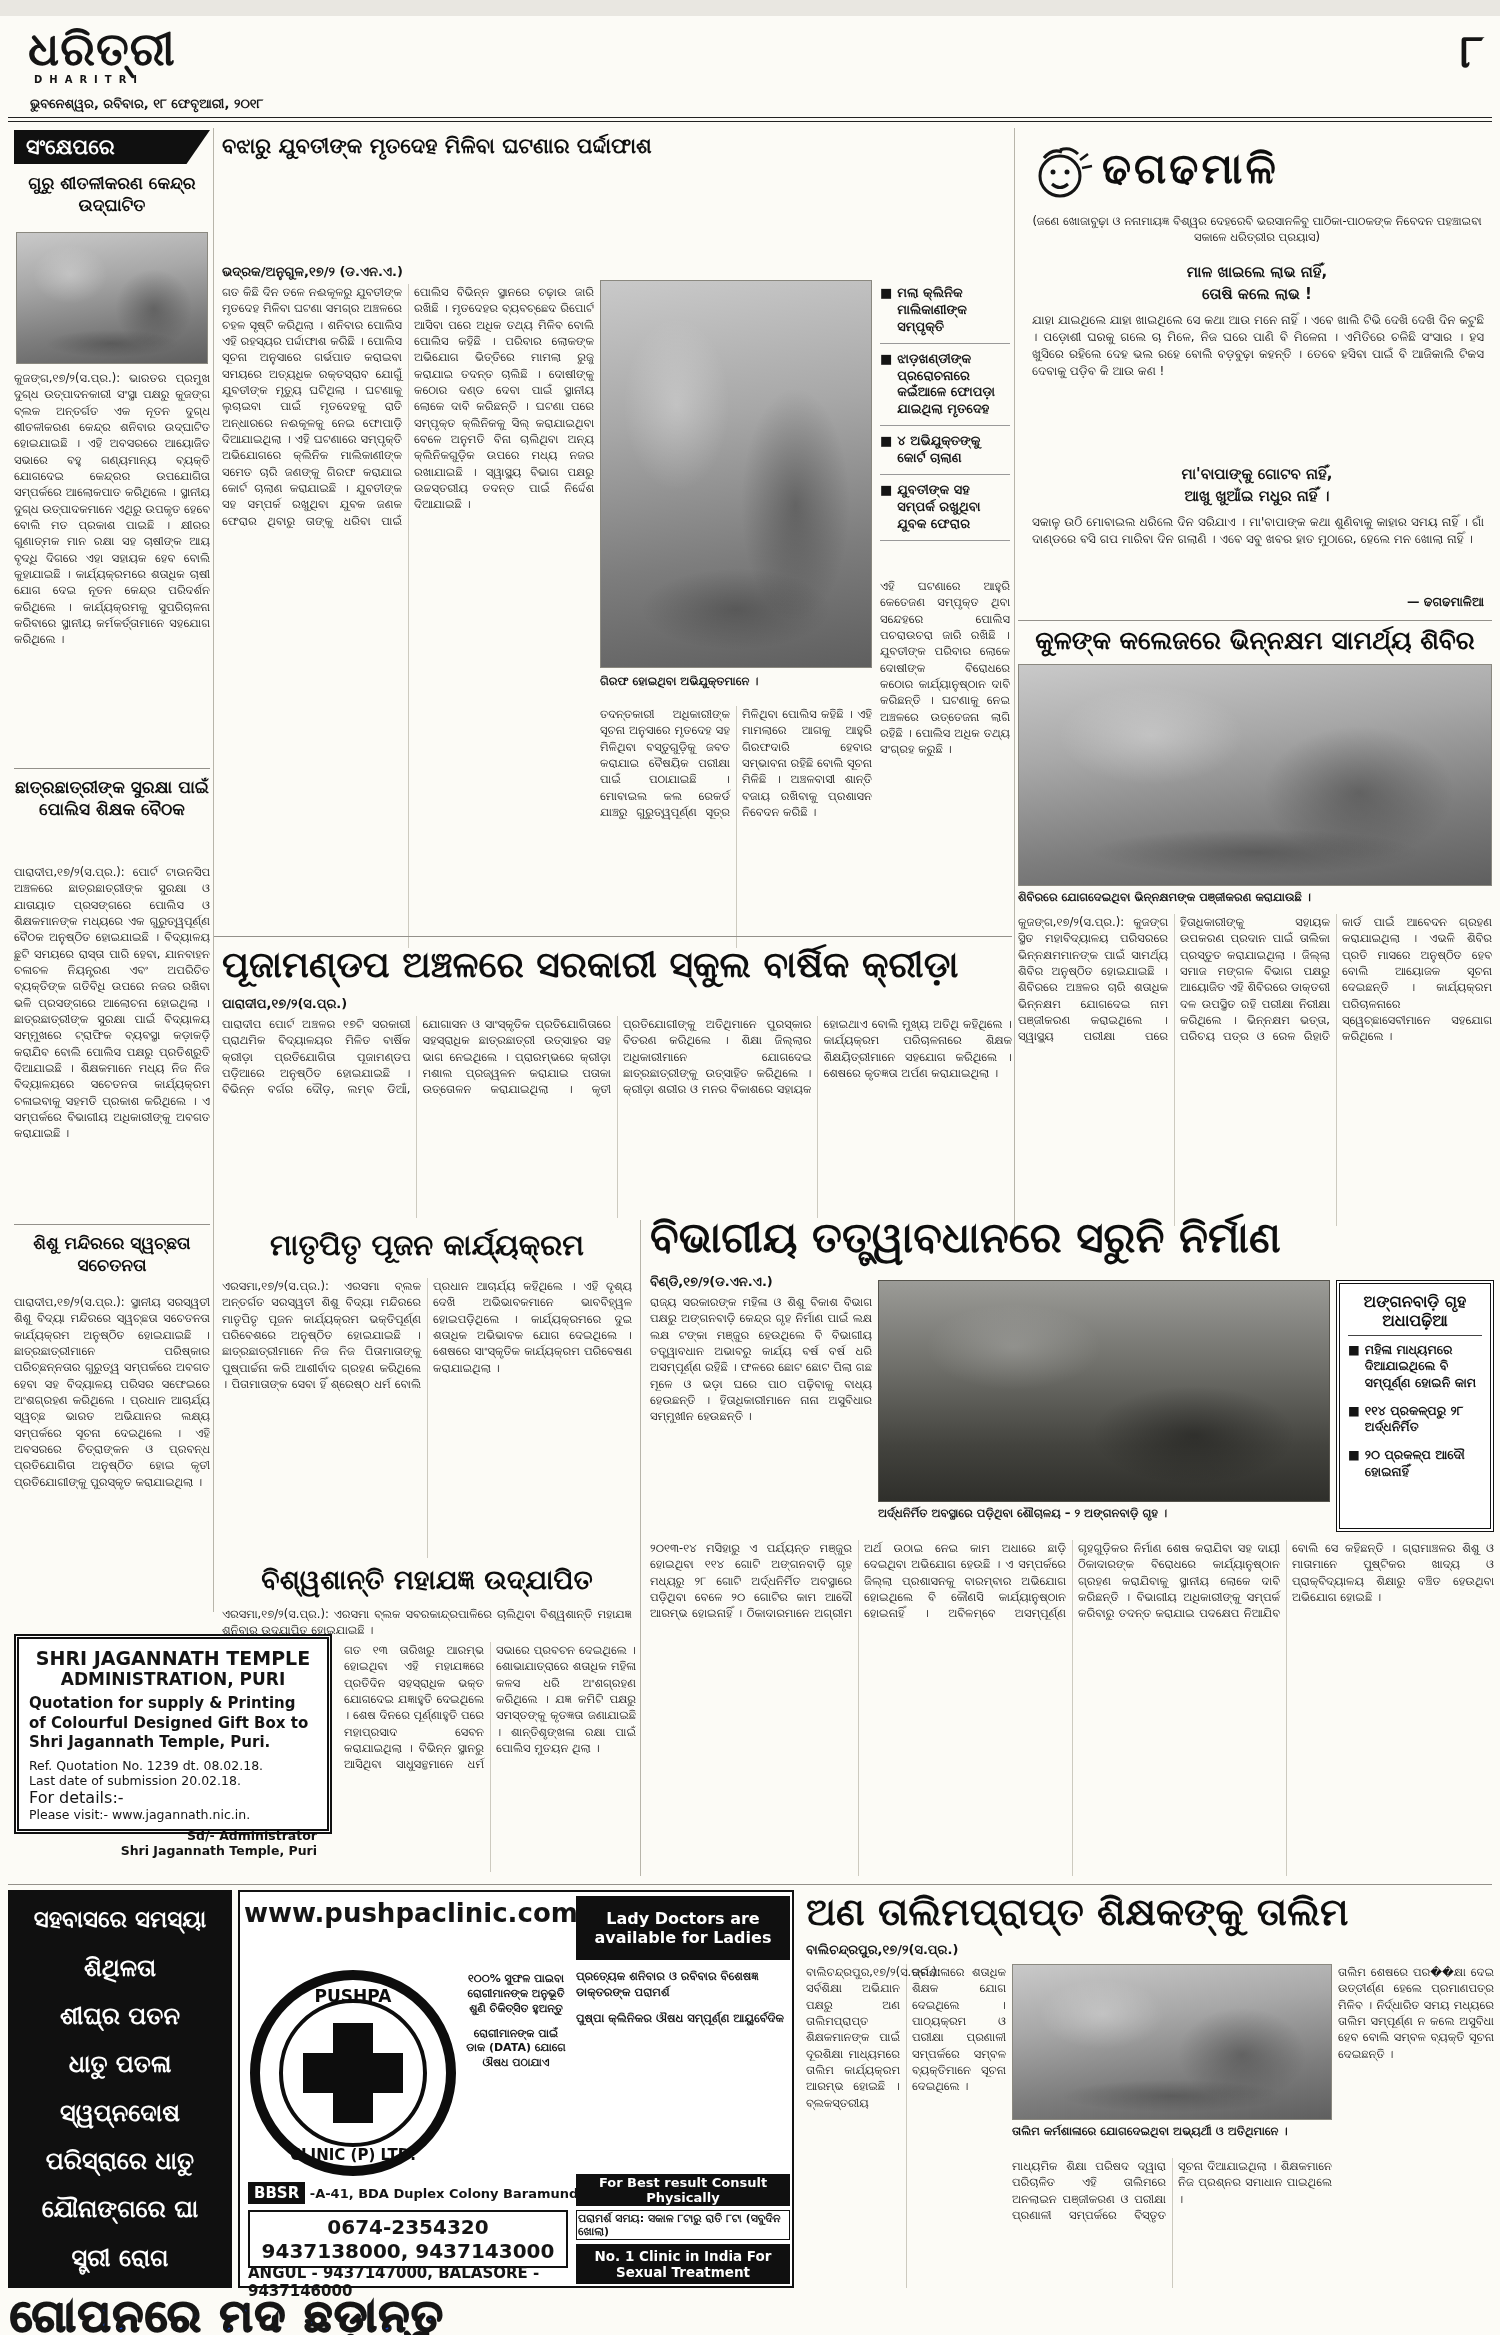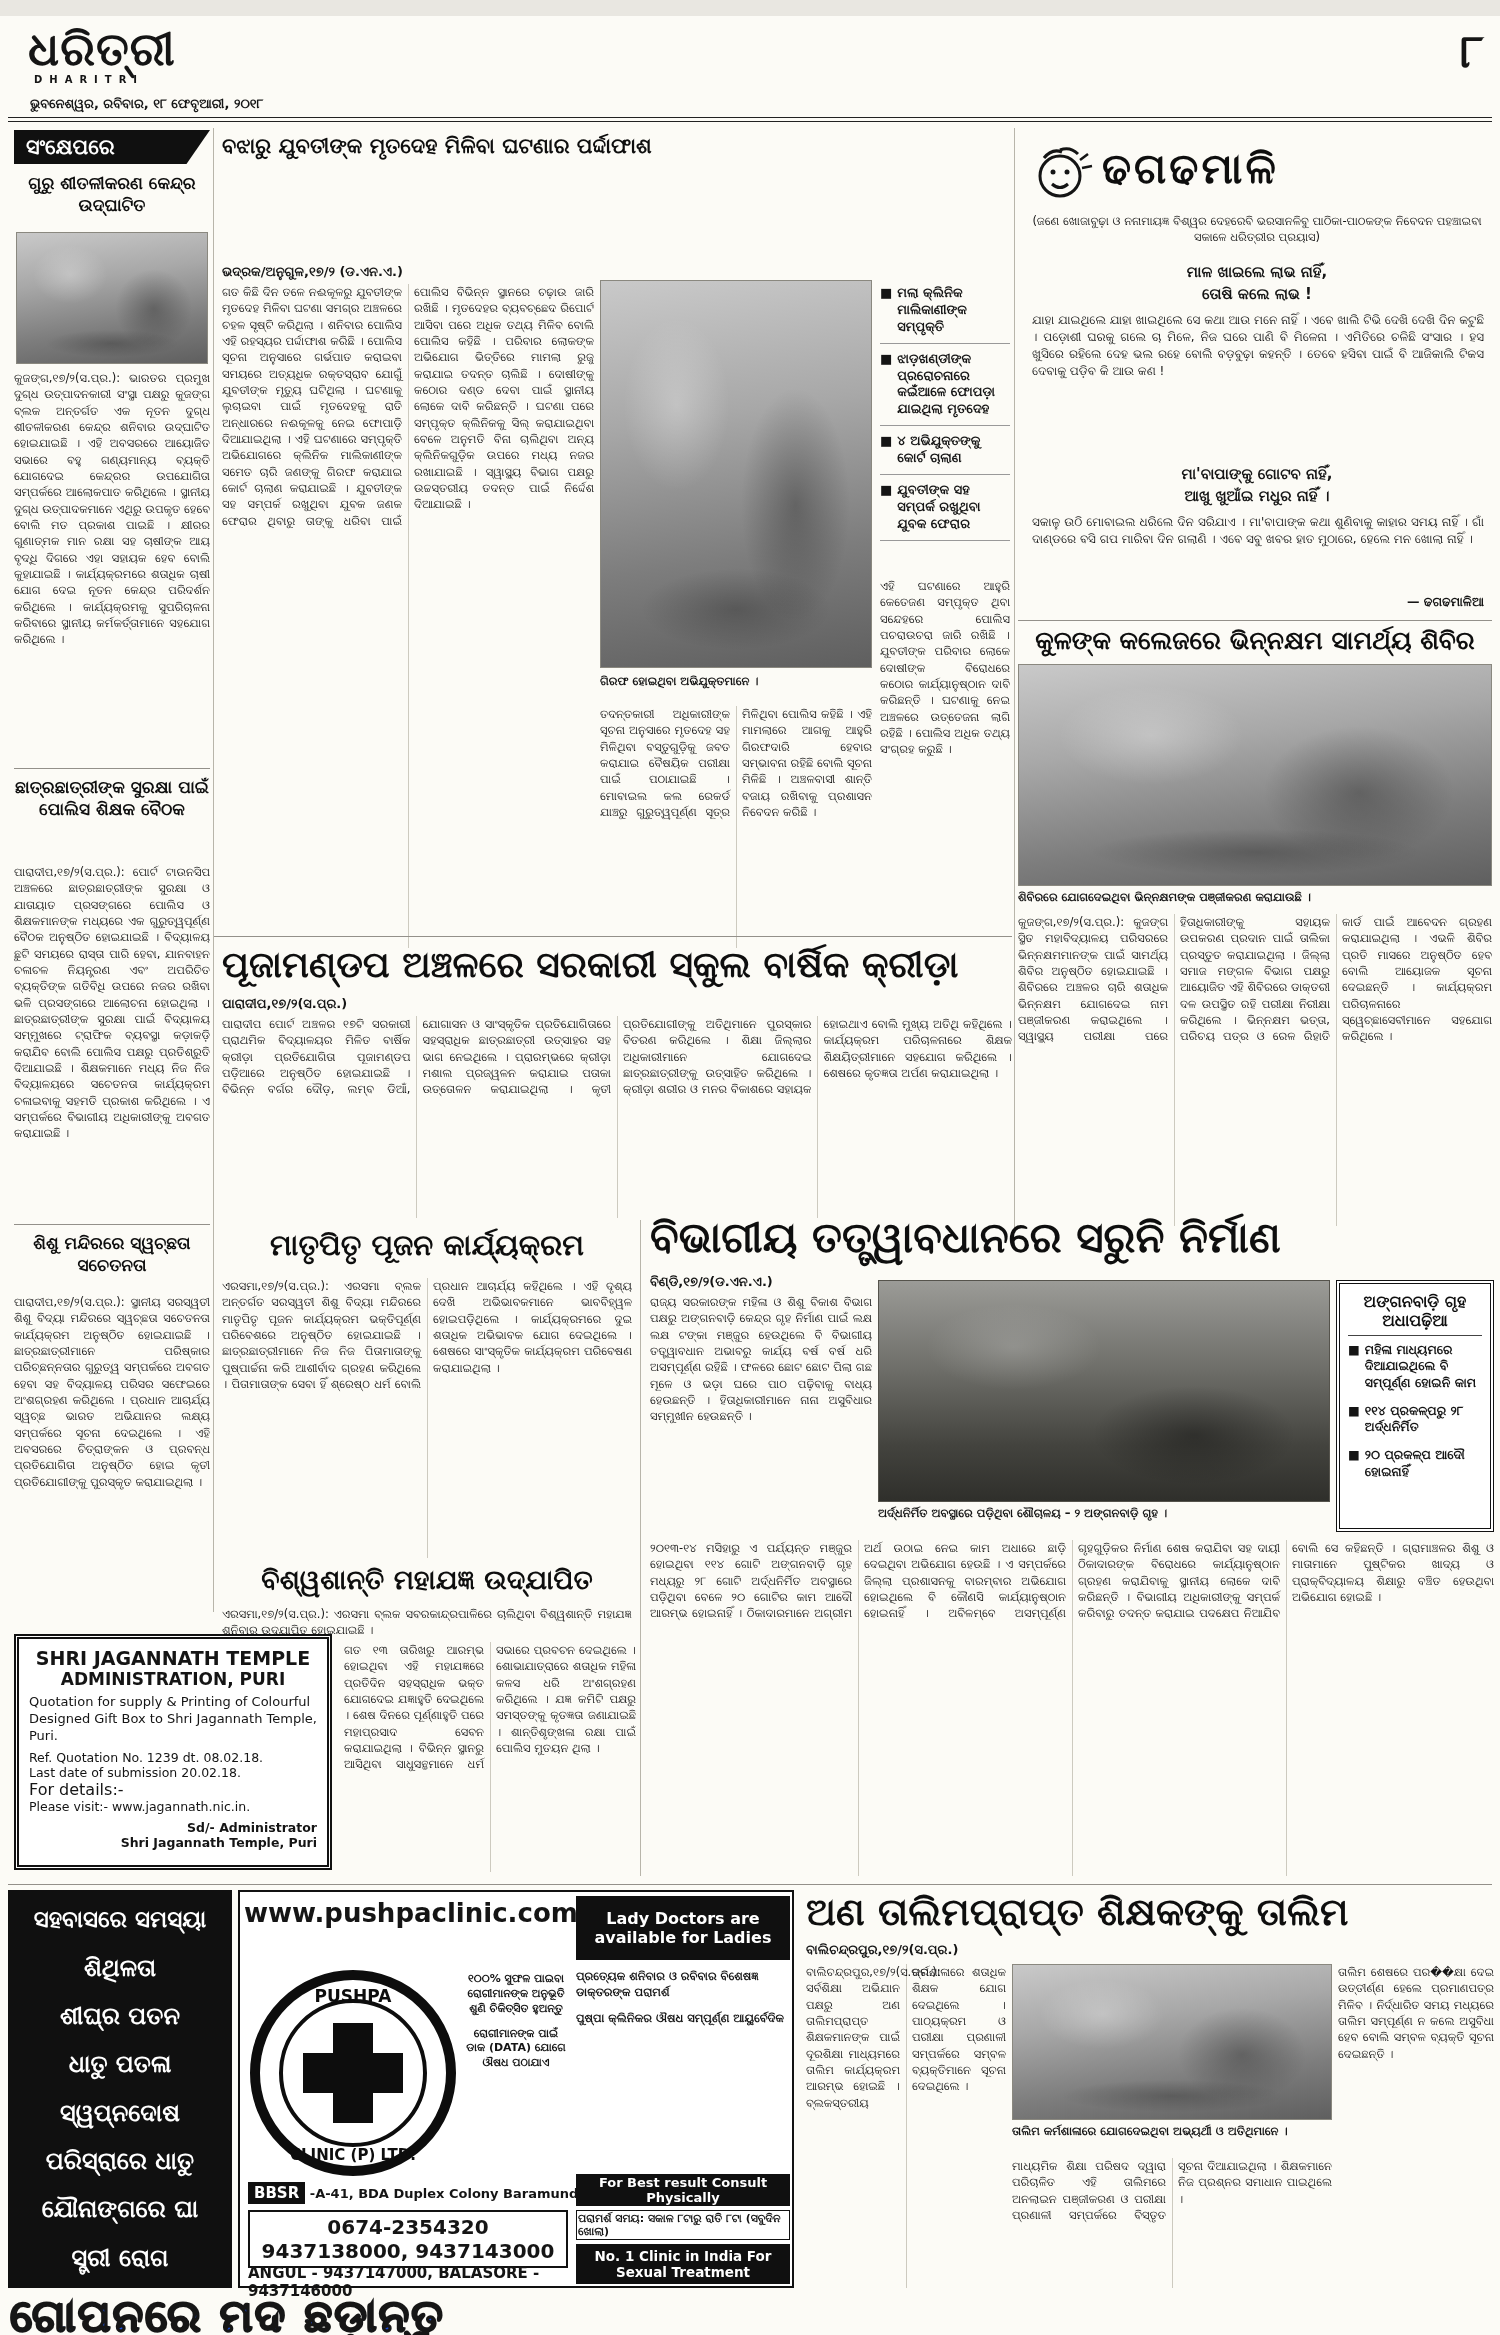--- a/index.html
+++ b/index.html
@@ -149,24 +149,24 @@
       <span>୨୦ ପ୍ରକଳ୍ପ ଆଦୌ ହୋଇନାହିଁ</span>
       </div>
   </div>
 
   <div class="abs body-txt cols4" style="left:650px;top:1524px;width:844px;height:336px">୨୦୧୩-୧୪ ମସିହାରୁ ଏ ପର୍ଯ୍ୟନ୍ତ ମଞ୍ଜୁର ହୋଇଥିବା ୧୧୪ ଗୋଟି ଅଙ୍ଗନବାଡ଼ି ଗୃହ ମଧ୍ୟରୁ ୨୮ ଗୋଟି ଅର୍ଦ୍ଧନିର୍ମିତ ଅବସ୍ଥାରେ ପଡ଼ିଥିବା ବେଳେ ୨୦ ଗୋଟିର କାମ ଆଦୌ ଆରମ୍ଭ ହୋଇନାହିଁ । ଠିକାଦାରମାନେ ଅଗ୍ରୀମ ଅର୍ଥ ଉଠାଇ ନେଇ କାମ ଅଧାରେ ଛାଡ଼ି ଦେଇଥିବା ଅଭିଯୋଗ ହେଉଛି । ଏ ସମ୍ପର୍କରେ ଜିଲ୍ଲା ପ୍ରଶାସନକୁ ବାରମ୍ବାର ଅଭିଯୋଗ ହୋଇଥିଲେ ବି କୌଣସି କାର୍ଯ୍ୟାନୁଷ୍ଠାନ ହୋଇନାହିଁ । ଅବିଳମ୍ବେ ଅସମ୍ପୂର୍ଣ୍ଣ ଗୃହଗୁଡ଼ିକର ନିର୍ମାଣ ଶେଷ କରାଯିବା ସହ ଦାୟୀ ଠିକାଦାରଙ୍କ ବିରୋଧରେ କାର୍ଯ୍ୟାନୁଷ୍ଠାନ ଗ୍ରହଣ କରାଯିବାକୁ ସ୍ଥାନୀୟ ଲୋକେ ଦାବି କରିଛନ୍ତି । ବିଭାଗୀୟ ଅଧିକାରୀଙ୍କୁ ସମ୍ପର୍କ କରିବାରୁ ତଦନ୍ତ କରାଯାଇ ପଦକ୍ଷେପ ନିଆଯିବ ବୋଲି ସେ କହିଛନ୍ତି । ଗ୍ରାମାଞ୍ଚଳର ଶିଶୁ ଓ ମାତାମାନେ ପୁଷ୍ଟିକର ଖାଦ୍ୟ ଓ ପ୍ରାକ୍‌ବିଦ୍ୟାଳୟ ଶିକ୍ଷାରୁ ବଞ୍ଚିତ ହେଉଥିବା ଅଭିଯୋଗ ହୋଇଛି ।</div>
 
   <div class="abs hl" style="left:222px;top:1548px;width:410px;font-size:27px;text-align:center">ବିଶ୍ୱଶାନ୍ତି ମହାଯଜ୍ଞ ଉଦ୍‌ଯାପିତ</div>
   <div class="abs body-txt" style="left:222px;top:1590px;width:410px;height:30px">ଏରସମା,୧୭/୨(ସ.ପ୍ର.): ଏରସମା ବ୍ଲକ ସବରକାନ୍ଦ୍ରପାଳିରେ ଚାଲିଥିବା ବିଶ୍ୱଶାନ୍ତି ମହାଯଜ୍ଞ ଶନିବାର ଉଦ୍‌ଯାପିତ ହୋଇଯାଇଛି ।</div>
   <div class="abs body-txt cols2" style="left:344px;top:1626px;width:292px;height:230px">ଗତ ୧୩ ତାରିଖରୁ ଆରମ୍ଭ ହୋଇଥିବା ଏହି ମହାଯଜ୍ଞରେ ପ୍ରତିଦିନ ସହସ୍ରାଧିକ ଭକ୍ତ ଯୋଗଦେଇ ଯଜ୍ଞାହୁତି ଦେଇଥିଲେ । ଶେଷ ଦିନରେ ପୂର୍ଣ୍ଣାହୁତି ପରେ ମହାପ୍ରସାଦ ସେବନ କରାଯାଇଥିଲା । ବିଭିନ୍ନ ସ୍ଥାନରୁ ଆସିଥିବା ସାଧୁସନ୍ଥମାନେ ଧର୍ମ ସଭାରେ ପ୍ରବଚନ ଦେଇଥିଲେ । ଶୋଭାଯାତ୍ରାରେ ଶତାଧିକ ମହିଳା କଳସ ଧରି ଅଂଶଗ୍ରହଣ କରିଥିଲେ । ଯଜ୍ଞ କମିଟି ପକ୍ଷରୁ ସମସ୍ତଙ୍କୁ କୃତଜ୍ଞତା ଜଣାଯାଇଛି । ଶାନ୍ତିଶୃଙ୍ଖଳା ରକ୍ଷା ପାଇଁ ପୋଲିସ ମୁତୟନ ଥିଲା ।</div>
 
-  <div class="abs" style="left:14px;top:1618px;width:318px;height:236px;border:5px double #111;padding:8px 10px;background:#fff">
+  <div class="abs" style="left:14px;top:1618px;width:318px;height:200px;border:5px double #111;padding:8px 10px;background:#fff">
     <div style="font-size:19px;font-weight:800;text-align:center">SHRI JAGANNATH TEMPLE</div>
     <div style="font-size:17px;font-weight:800;text-align:center">ADMINISTRATION, PURI</div>
-    <div style="font-size:13px;font-weight:400;margin-top:5px;line-height:1.3">Quotation for supply &amp; Printing of Colourful Designed Gift Box to Shri Jagannath Temple, Puri.</div>
+    <div style="font-size:15px;font-weight:700;margin-top:5px;line-height:1.3">Quotation for supply &amp; Printing of Colourful Designed Gift Box to Shri Jagannath Temple, Puri.</div>
     <div style="font-size:12.5px;margin-top:5px">Ref. Quotation No. 1239 dt. 08.02.18.</div>
     <div style="font-size:12.5px">Last date of submission 20.02.18.</div>
     <div style="font-size:16px">For details:-</div>
     <div style="font-size:12.5px">Please visit:- www.jagannath.nic.in.</div>
     <div style="font-size:12.5px;font-weight:700;text-align:right;margin-top:6px">Sd/- Administrator</div>
     <div style="font-size:12.5px;font-weight:700;text-align:right">Shri Jagannath Temple, Puri</div>
   </div>
 
   <div class="abs hline" style="left:8px;top:1868px;width:1484px"></div>
 

